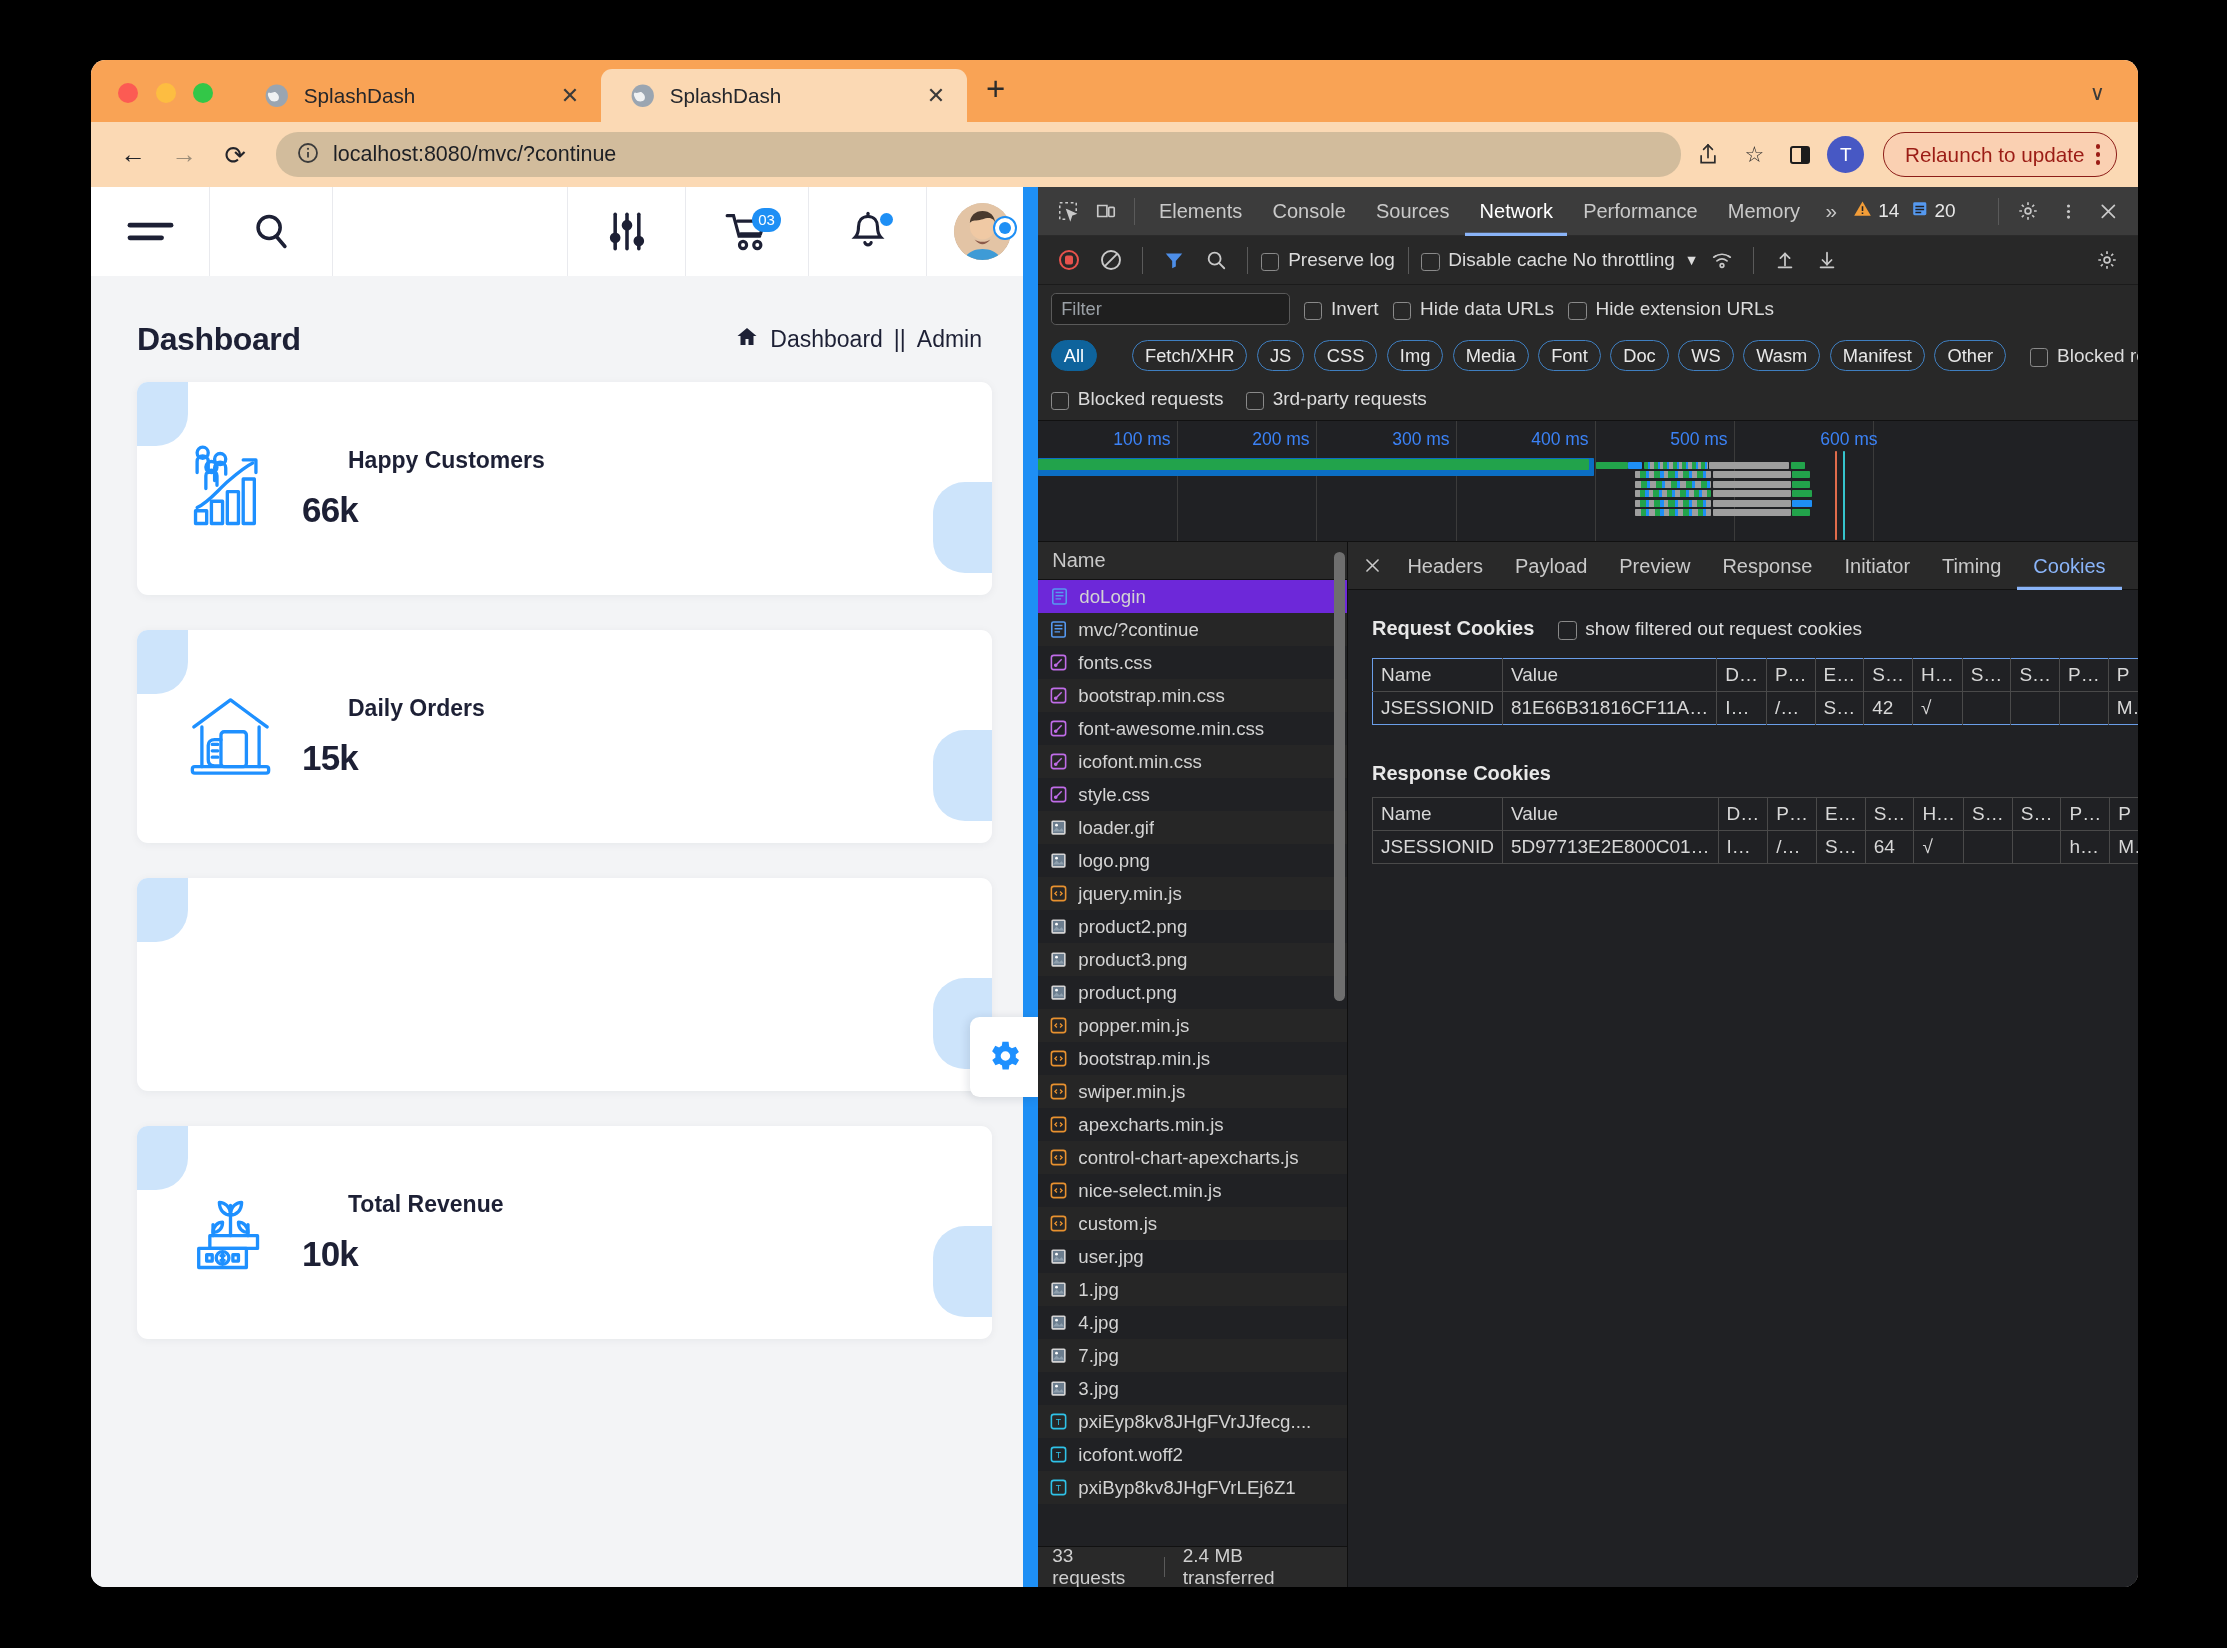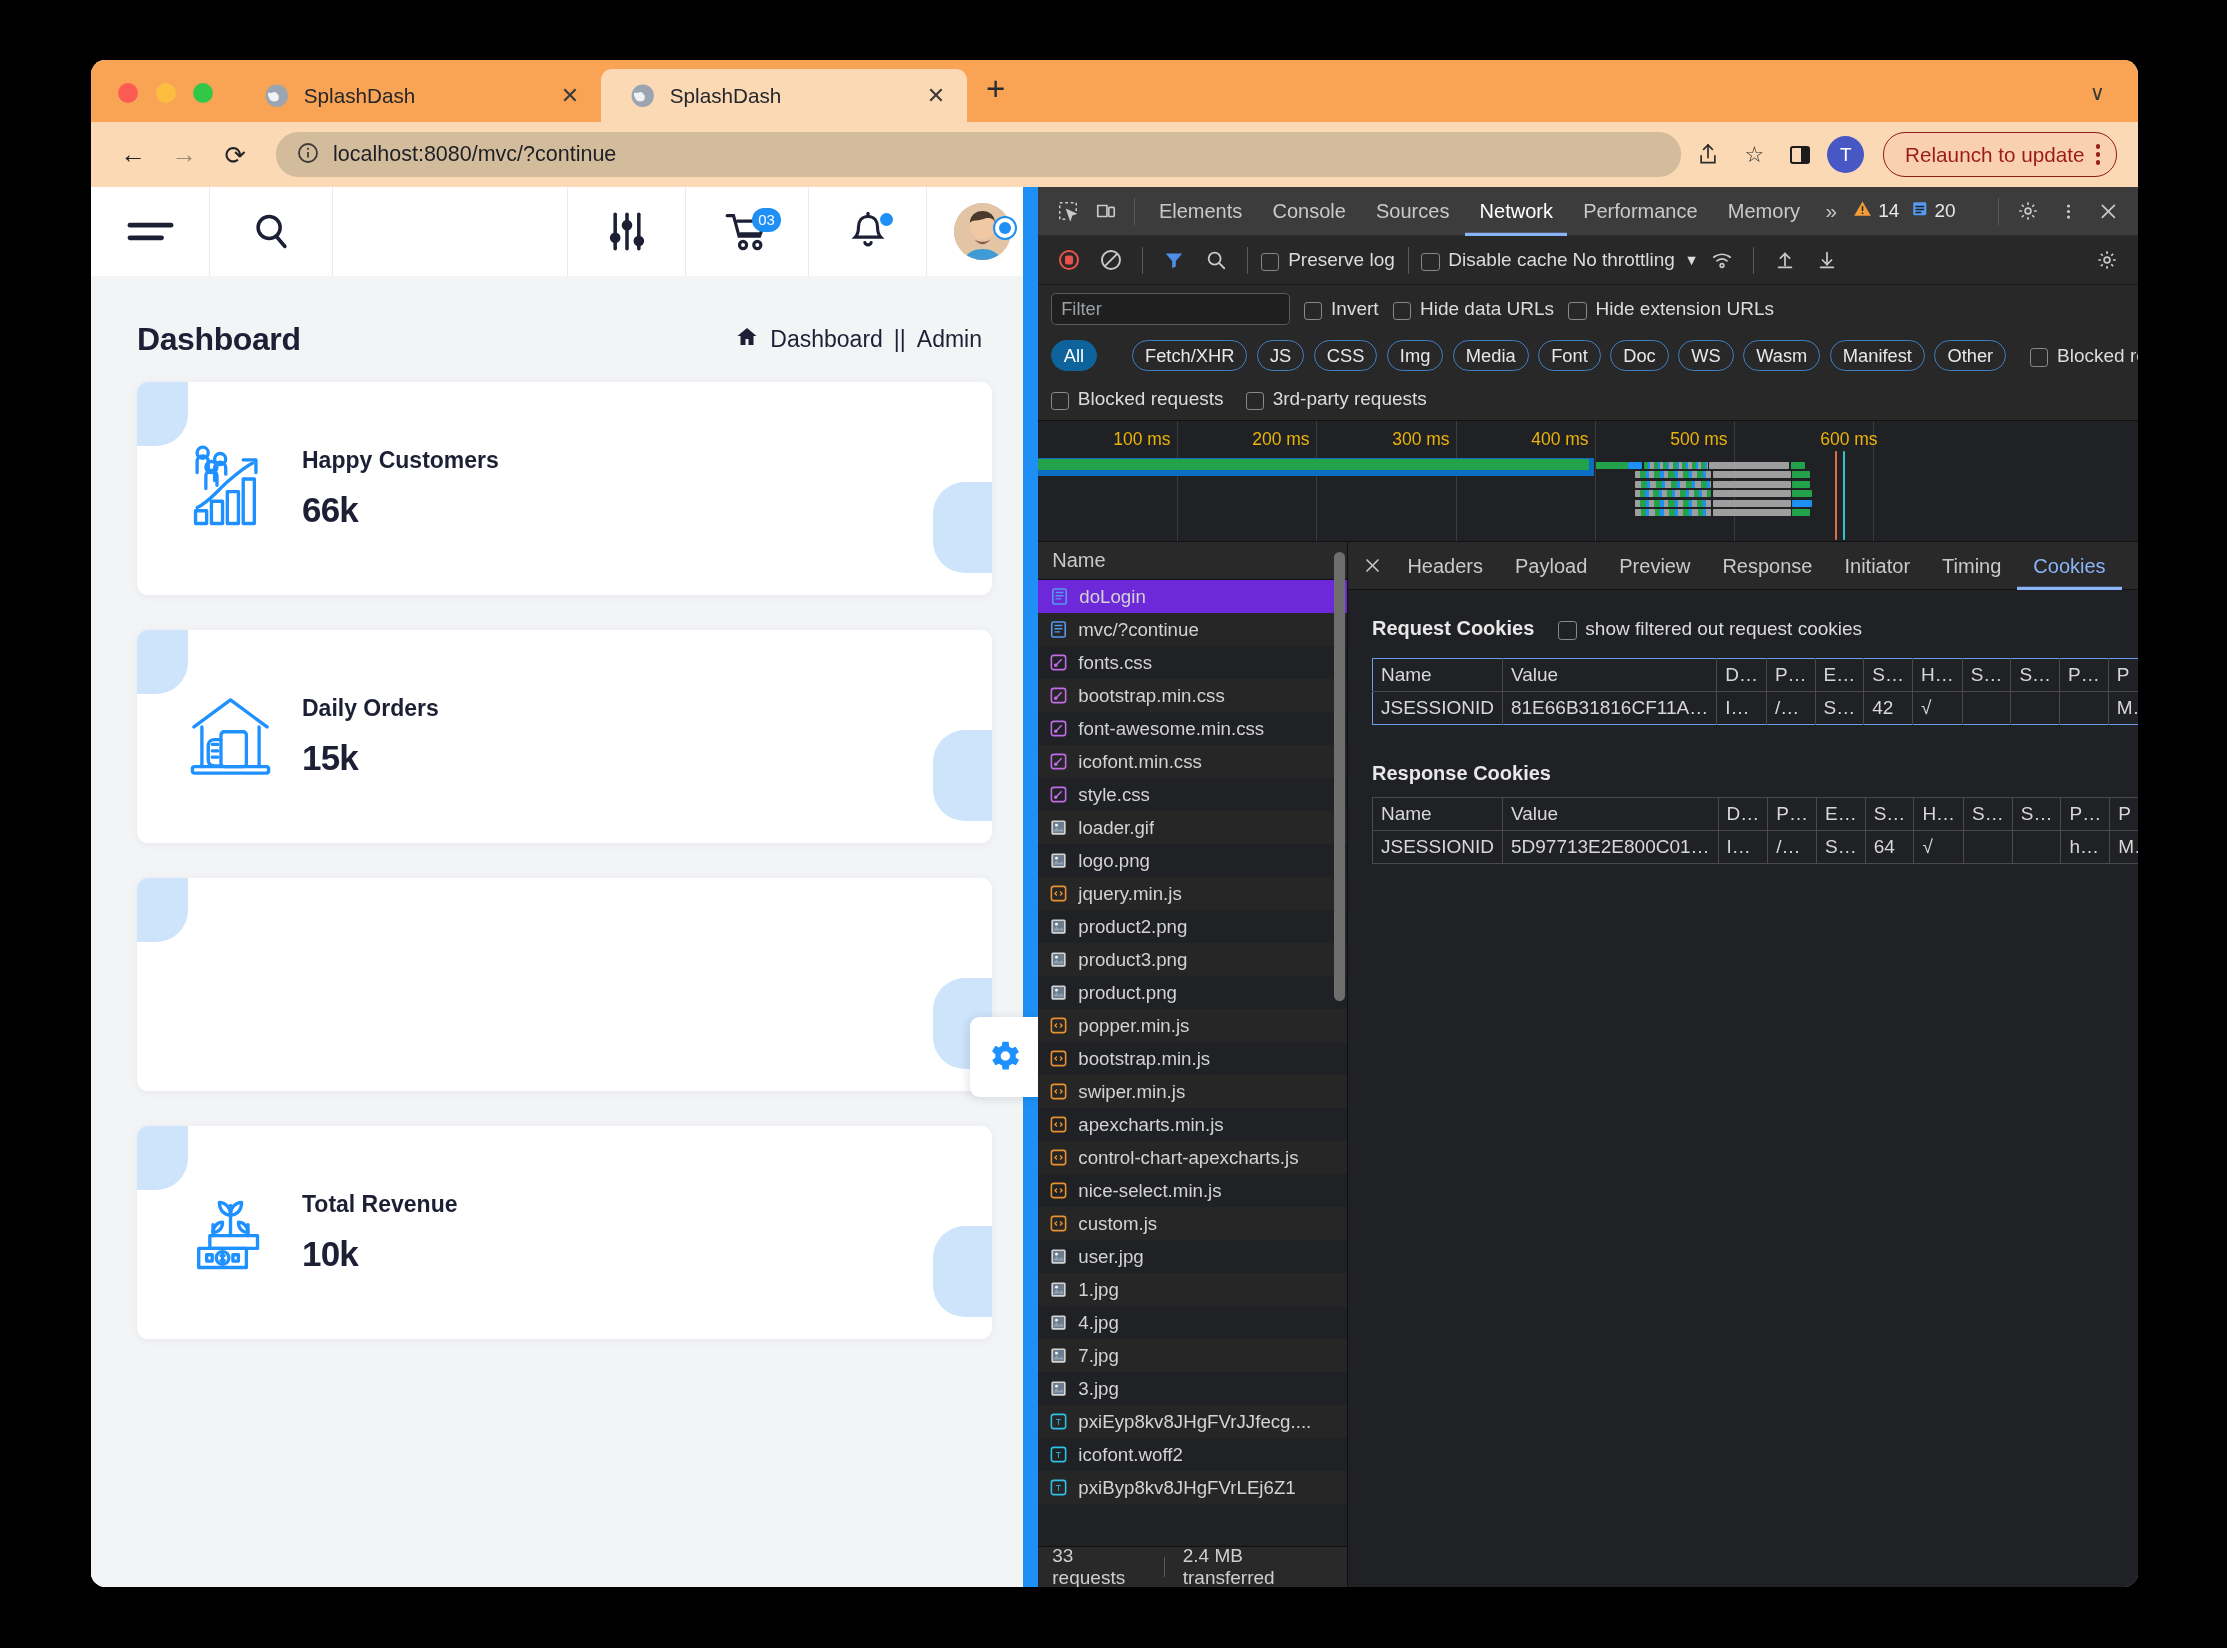--- a/index.html
+++ b/index.html
@@ -107,21 +107,21 @@
     background: #fff; border-radius: 11px; height: 213px; position: relative;
     overflow: hidden; box-shadow: 0 1.6px 8px rgba(25,35,60,.05);
     display: flex; align-items: center;
   }
   .blob-tl { position: absolute; left: 0; top: 0; width: 51px; height: 64px;
              background: #CDE4FB; border-radius: 0 0 32px 0; }
   .blob-br { position: absolute; right: 0; bottom: 22px; width: 59px; height: 91px;
              background: #CDE4FB; border-radius: 32px 0 0 32px; }
   .card-inner { display: flex; align-items: center; gap: 27px; padding-left: 49px; position: relative; z-index: 2; }
   .card-ico { width: 89px; height: 89px; flex: 0 0 89px; }
-  .card-label { font-size: 23px; font-weight: bold; color: #1d2035; margin-bottom: 16px; }
+  .card-label { font-size: 23px; font-weight: bold; color: #1d2035; margin-bottom: 16px; margin-left: 46px; }
   .card-value { font-size: 35px; font-weight: bold; color: #1d2035; letter-spacing: -0.8px; }
 
   .gear-fab {
     position: absolute; right: 0; top: 830px; width: 68px; height: 80px;
     background: #fff; border-radius: 9.5px 0 0 9.5px; display: flex; align-items: center;
     justify-content: center; box-shadow: -1.6px 1.6px 9.5px rgba(20,30,60,.12); cursor: pointer; z-index: 9;
   }
   .page-scroll {
     position: absolute; right: 0; top: 0; width: 15px; height: 100%; background: #1E8FF5;
   }
@@ -166,21 +166,21 @@
   .pill.on { background: #0E639C; border-color: #0E639C; color: #fff; }
   .dt-types2 {
     height: 43px; background: #282828; display: flex; align-items: center; gap: 22px;
     padding: 0 12.7px; flex: 0 0 43px; border-bottom: 0.8px solid #111;
   }
 
   
   .overview { height: 121px; background: #202124; position: relative; flex: 0 0 121px; border-bottom: 0.8px solid #111; }
   .ov-ruler { position: absolute; inset: 0; }
   .ov-tick { position: absolute; top: 0; bottom: 0; width: 0.8px; background: #3b3b3b; }
-  .ov-lbl { position: absolute; top: 8px; font-size: 17.5px; color: #eab308; transform: translateX(-100%); padding-right: 6.4px; }
+  .ov-lbl { position: absolute; top: 8px; font-size: 17.5px; color: #3b82f6; transform: translateX(-100%); padding-right: 6.4px; }
   .ov-bar { position: absolute; border-radius: 0.8px; }
 
   
   .dt-lower { flex: 1; display: flex; overflow: hidden; min-height: 0; }
   .reqlist { width: 310px; background: #202124; display: flex; flex-direction: column;
              border-right: 0.8px solid #0f0f0f; position: relative; }
   .reqhead { height: 38px; background: #292929; color: #c9c9c9; font-size: 20px;
              display: flex; align-items: center; padding: 0 14.3px; border-bottom: 0.8px solid #111; flex: 0 0 38px; }
   .reqrows { flex: 1; overflow: hidden; position: relative; }
   .reqrow { height: 33px; display: flex; align-items: center; gap: 10.3px; padding: 0 8px 0 11px;

